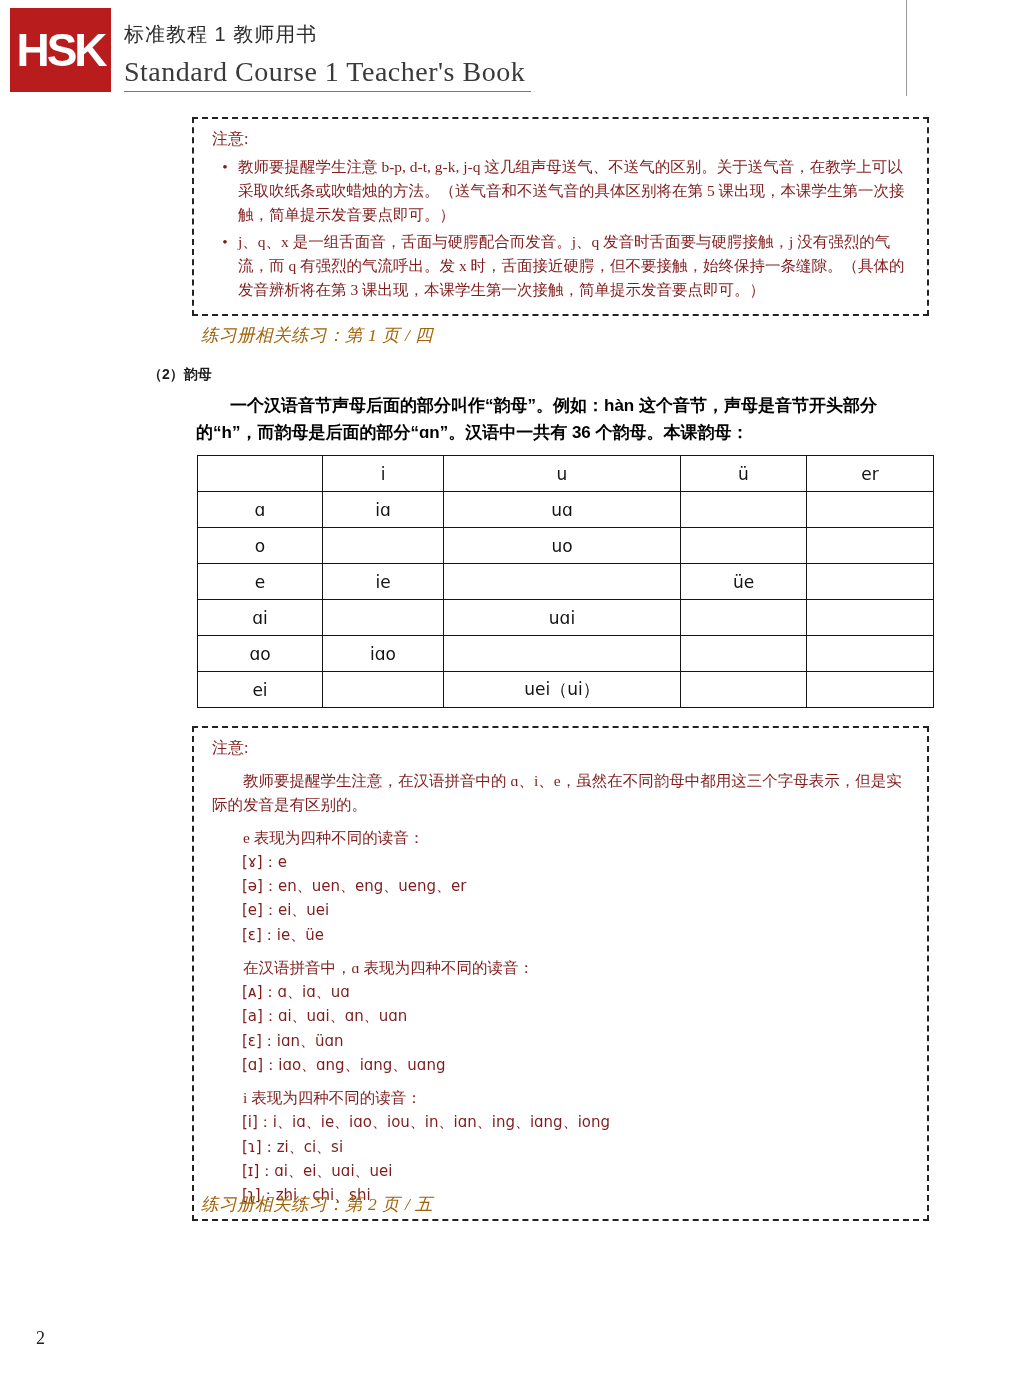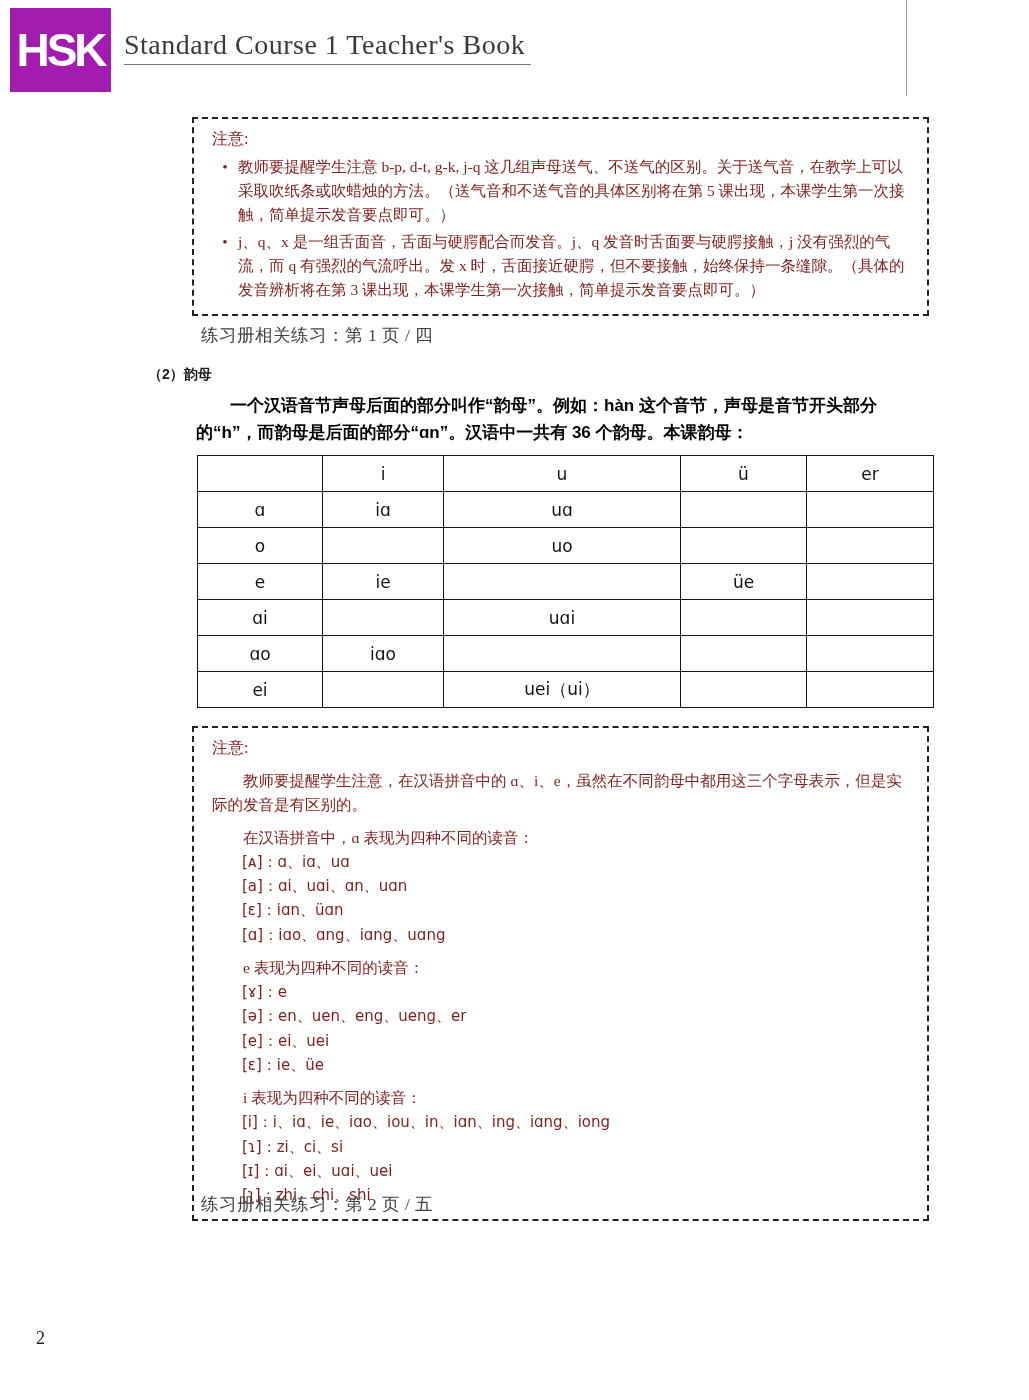--- a/index.html
+++ b/index.html
@@ -10,21 +10,21 @@
     height: 1400px;
     font-family: "Liberation Serif", "DejaVu Serif", serif;
     color: #1f1f1f;
     overflow: hidden;
   }
 
   
   .header { position: absolute; top: 8px; left: 10px; display: flex; }
   .logo {
     width: 101px; height: 84px;
-    background: #a21caf; color: #ffffff;
+    background: #b91c1c; color: #ffffff;
     display: flex; align-items: center; justify-content: center;
     font-family: "Liberation Sans", "DejaVu Sans", sans-serif;
     font-weight: 700; font-size: 46px; letter-spacing: -3px;
   }
   .titles { margin-left: 13px; padding-top: 13px; }
   .title-cn {
     font-family: "Liberation Sans", "DejaVu Sans", sans-serif;
     font-size: 20px; color: #2b2b2b; letter-spacing: 1px;
   }
   .title-en {
@@ -46,21 +46,21 @@
   .note-label { font-size: 16px; margin-bottom: 3px; }
   .bullet-row { display: flex; margin-top: 3px; }
   .bullet-marker { width: 26px; flex: none; text-align: center; }
   .bullet-text { flex: 1; }
 
   .n2-intro { text-indent: 2em; margin-top: 8px; }
   .n2-title { margin-left: 2em; margin-top: 9px; }
   .n2-item { margin-left: 2em; line-height: 1.62; font-family: "DejaVu Sans", "Liberation Sans", sans-serif; font-size: 15px; }
 
   
-  .ex-ref { position: absolute; left: 201px; font-size: 17.5px; color: #404040; letter-spacing: 0.5px; text-align: right; }
+  .ex-ref { position: absolute; left: 201px; font-style: italic; font-size: 17.5px; color: #a16207; letter-spacing: 0.5px; text-align: right; }
   #ex1 { top: 323px; }
   #ex2 { top: 1192px; }
 
   
   .section-heading {
     position: absolute; left: 148px; top: 366px;
     font-family: "Liberation Sans", "DejaVu Sans", sans-serif;
     font-weight: 700; font-size: 14px; color: #1c1c1c;
   }
   .section-para {
@@ -84,20 +84,21 @@
 
   
   .pagenum { position: absolute; left: 36px; top: 1328px; font-size: 18px; color: #222; }
 </style>
 </head>
 <body>
 
 <div class="header">
   <div class="logo">HSK</div>
   <div class="titles">
+    <div class="title-cn">标准教程 1  教师用书</div>
     <div class="title-en">Standard Course 1  Teacher's Book</div>
   </div>
 </div>
 <div class="header-rule"></div>
 
 <div class="note" id="note1">
   <div class="note-label">注意:</div>
   <div class="bullet-row">
     <span class="bullet-marker">•</span>
     <span class="bullet-text">教师要提醒学生注意 b-p, d-t, g-k, j-q 这几组声母送气、不送气的区别。关于送气音，在教学上可以采取吹纸条或吹蜡烛的方法。（送气音和不送气音的具体区别将在第 5 课出现，本课学生第一次接触，简单提示发音要点即可。）</span>
@@ -172,33 +173,33 @@
     <td></td>
   </tr>
 </tbody>
   </table>
 
 <div class="note" id="note2">
   <div class="note-label">注意:</div>
   <div class="n2-intro">教师要提醒学生注意，在汉语拼音中的 ɑ、i、e，虽然在不同韵母中都用这三个字母表示，但是实际的发音是有区别的。</div>
 
   <div>
+    <div class="n2-title">e 表现为四种不同的读音：</div>
+    <div class="n2-item">[ɤ]：e</div>
+    <div class="n2-item">[ə]：en、uen、eng、ueng、er</div>
+    <div class="n2-item">[e]：ei、uei</div>
+    <div class="n2-item">[ɛ]：ie、üe</div>
+  </div>
+
+  <div>
     <div class="n2-title">在汉语拼音中，ɑ 表现为四种不同的读音：</div>
     <div class="n2-item">[ᴀ]：ɑ、iɑ、uɑ</div>
     <div class="n2-item">[a]：ɑi、uɑi、ɑn、uɑn</div>
     <div class="n2-item">[ɛ]：iɑn、üɑn</div>
     <div class="n2-item">[ɑ]：iɑo、ɑng、iɑng、uɑng</div>
-  </div>
-
-  <div>
-    <div class="n2-title">e 表现为四种不同的读音：</div>
-    <div class="n2-item">[ɤ]：e</div>
-    <div class="n2-item">[ə]：en、uen、eng、ueng、er</div>
-    <div class="n2-item">[e]：ei、uei</div>
-    <div class="n2-item">[ɛ]：ie、üe</div>
   </div>
 
   <div>
     <div class="n2-title">i 表现为四种不同的读音：</div>
     <div class="n2-item">[i]：i、iɑ、ie、iɑo、iou、in、iɑn、ing、iɑng、iong</div>
     <div class="n2-item">[ɿ]：zi、ci、si</div>
     <div class="n2-item">[ɪ]：ɑi、ei、uɑi、uei</div>
     <div class="n2-item">[ʅ]：zhi、chi、shi</div>
   </div>
 </div>

